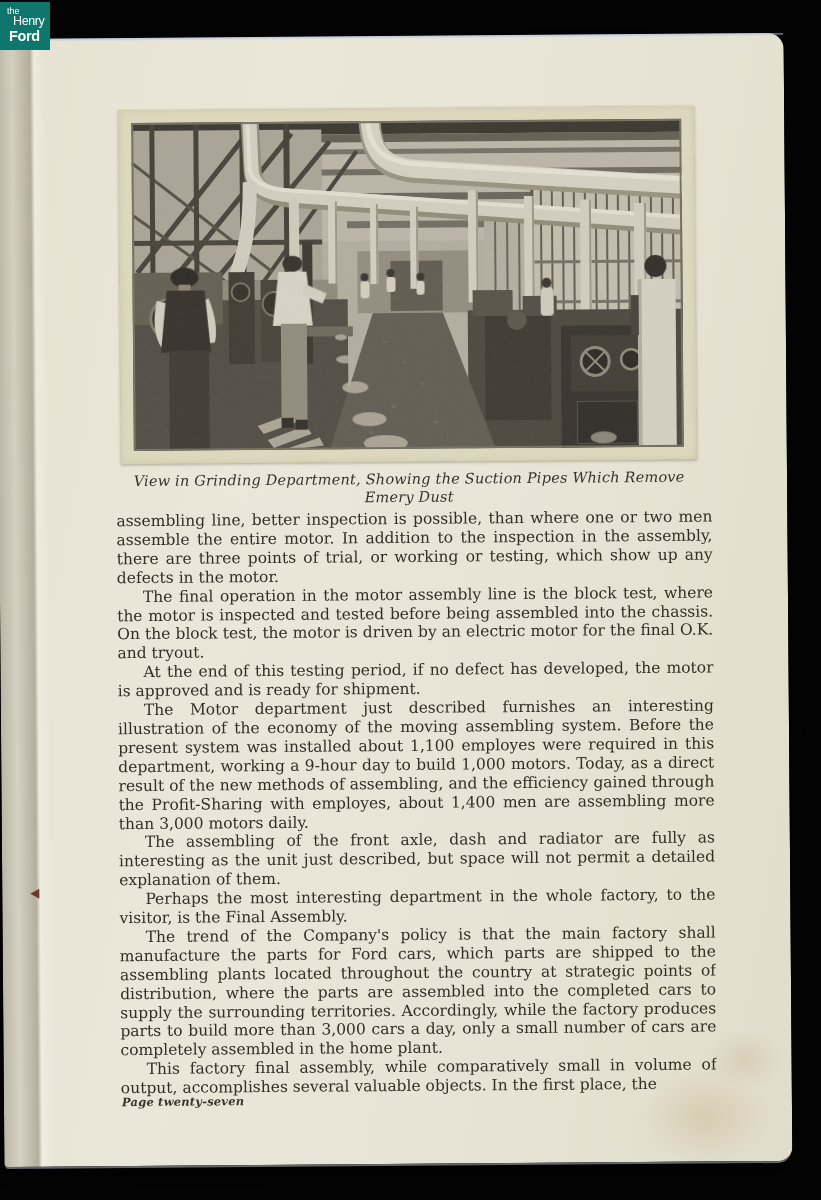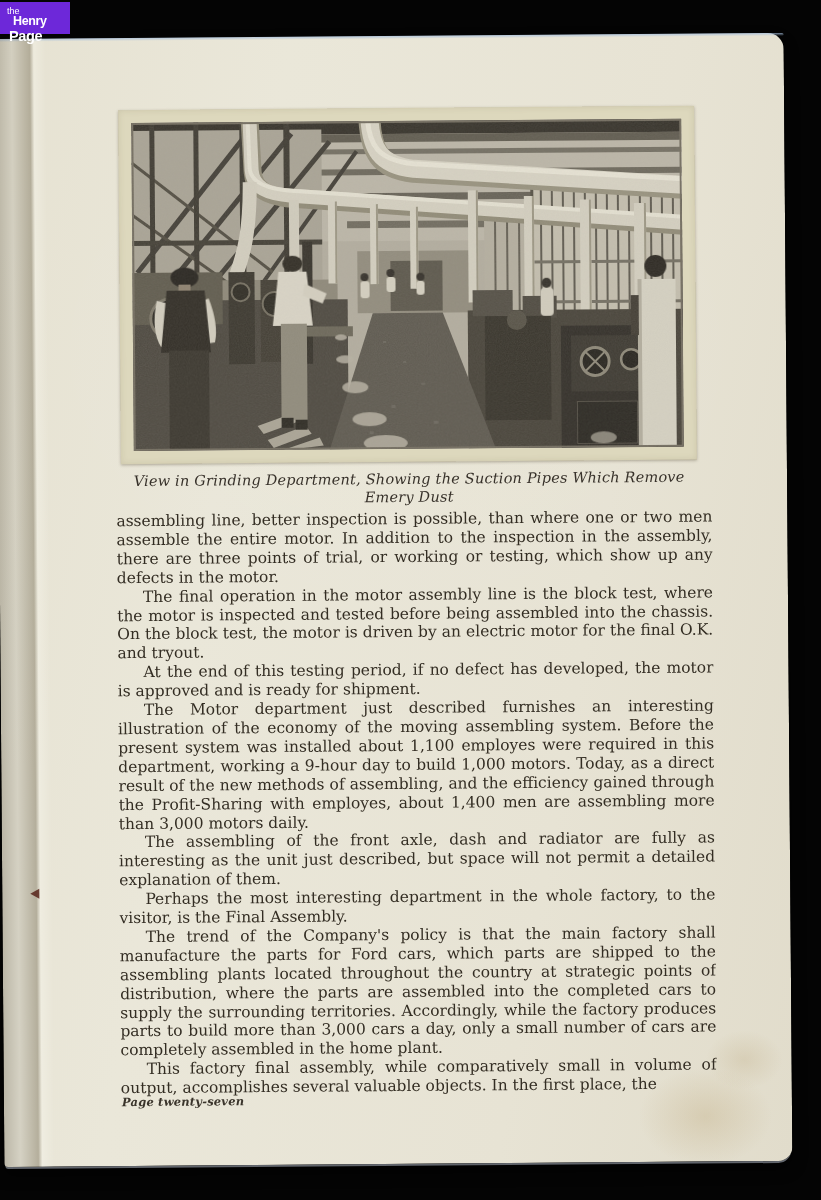--- a/index.html
+++ b/index.html
@@ -70,26 +70,26 @@
 
   
   .page-number{
     position:absolute;left:118px;top:1057px;
     font-style:italic;font-weight:700;font-size:11.5px;color:#3a342b;
     letter-spacing:.2px;
   }
 
   
   .logo{
-    position:absolute;left:0;top:2px;width:50px;height:32px;
-    background:#6d28d9;z-index:9;
-    font-family:"Liberation Sans", sans-serif;color:#ffffff;padding-left:20px;
+    position:absolute;left:0;top:2px;width:50px;height:48px;
+    background:#0f766e;z-index:9;
+    font-family:"Liberation Sans", sans-serif;color:#ffffff;
   }
   .logo .the{position:absolute;left:7px;top:4px;font-size:9px;font-weight:400;}
-  .logo .henry{position:absolute;left:13px;top:12px;font-size:12.5px;font-weight:700;letter-spacing:-0.4px;}
+  .logo .henry{position:absolute;left:13px;top:12px;font-size:12.5px;font-weight:400;letter-spacing:-0.4px;}
   .logo .ford{position:absolute;left:9px;top:26px;font-size:14.5px;font-weight:700;letter-spacing:-0.4px;}
 </style>
 </head>
 <body>
 
 <div class="stage">
 
   <div class="page">
     <div class="gutter"></div>
 
@@ -275,15 +275,15 @@
       </div>
 
     <div class="page-number">Page twenty-seven</div>
 
     <div class="binding-mark"></div>
   </div>
 
   <div class="logo">
     <span class="the">the</span>
     <span class="henry">Henry</span>
-    <span class="ford">Page</span>
+    <span class="ford">Ford</span>
   </div>
 </div>
 
 </body></html>

